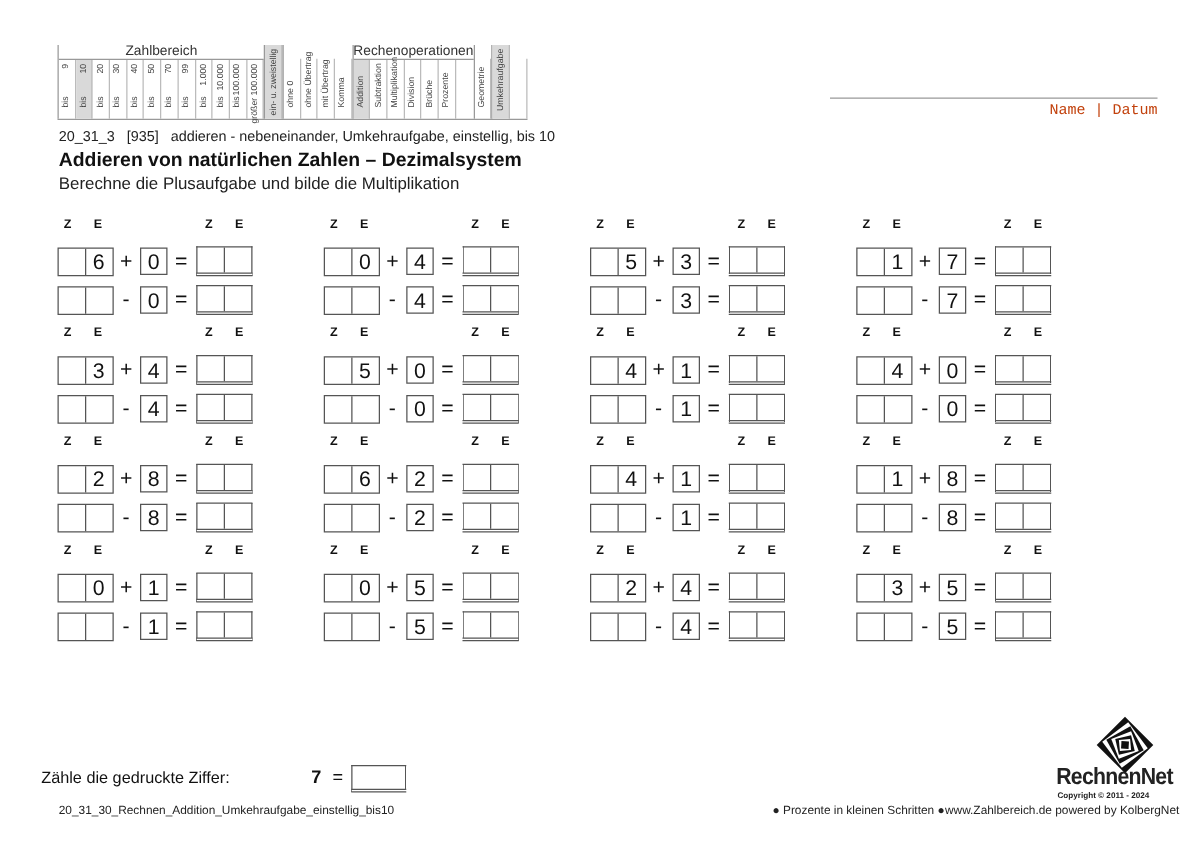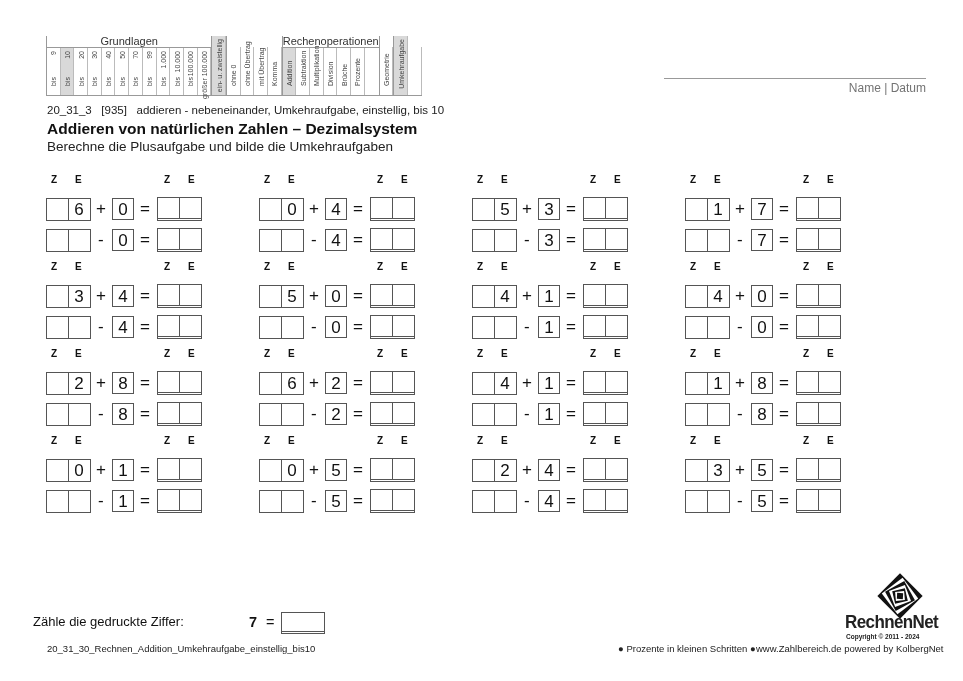--- a/index.html
+++ b/index.html
@@ -14,21 +14,21 @@
                border-bottom:1px solid #999; white-space:nowrap; }
   .grp-cols { display:flex; flex:1; }
   .col { position:relative; width:12.7px; border-right:1px solid #bbb; font-size:7px; color:#444; }
   .col.shaded { background:#d9d9d9; }
   .col .v1 { position:absolute; left:50%; top:3px; transform-origin:left top;
              transform:rotate(-90deg) translate(-100%, -50%); white-space:nowrap; }
   .col .v2 { position:absolute; left:50%; bottom:2px; transform-origin:left top;
              transform:rotate(-90deg) translate(0, -50%); white-space:nowrap; }
 
   .namebox { position:absolute; left:664px; top:78px; width:262px; border-top:1px solid #999; }
-  .namebox span { position:absolute; right:0; top:2px; font-size:12px; color:#737373; }
+  .namebox span { position:absolute; right:0; top:2px; font-size:12px; color:#c2410c;font-family:Liberation Mono, monospace; }
 
   
   .code { position:absolute; left:47px; top:104px; font-size:11.5px; color:#222; white-space:pre; }
   .title { position:absolute; left:47px; top:120px; font-size:15.5px; font-weight:bold; color:#111; }
   .sub { position:absolute; left:47px; top:139px; font-size:13.5px; color:#222; }
 
   
   .ex { position:absolute; width:170px; height:90px; }
   .ze { position:absolute; top:0; font-size:10px; font-weight:bold; }
   .box { position:absolute; width:22px; height:22px; border:1px solid #555; box-sizing:border-box;
@@ -54,21 +54,21 @@
   .logo { position:absolute; left:876px; top:572px; width:48px; height:48px; }
   .brand { position:absolute; left:845px; top:612px; font-size:17px; font-weight:bold; letter-spacing:-0.6px;
            color:#222; transform:scaleY(1.1); }
   .copy { position:absolute; left:846px; top:633px; font-size:6.5px; font-weight:bold; color:#222; }
 </style>
 </head>
 <body>
 
 <div class="cls" id="cls">
     <div class="grp">
-      <div class="grp-title">Grundlagen</div>
+      <div class="grp-title">Zahlbereich</div>
       <div class="grp-cols">
         <div class="col" style="border-top: none;">
           <span class="v1">9</span>
           <span class="v2">bis</span>
         </div>
         <div class="col shaded" style="border-top: none;">
           <span class="v1">10</span>
           <span class="v2">bis</span>
         </div>
         <div class="col" style="border-top: none;">
@@ -178,21 +178,21 @@
       </div>
     </div>
   </div>
 
 <div class="namebox">
   <span>Name | Datum</span>
 </div>
 
 <div class="code">20_31_3   [935]   addieren - nebeneinander, Umkehraufgabe, einstellig, bis 10</div>
 <div class="title">Addieren von natürlichen Zahlen – Dezimalsystem</div>
-<div class="sub">Berechne die Plusaufgabe und bilde die Umkehraufgaben</div>
+<div class="sub">Berechne die Plusaufgabe und bilde die Multiplikation</div>
 
 <div id="exercises">
     <div class="ex" style="left: 46px; top: 174px;">
       <span class="ze" style="left:5px">Z</span>
       <span class="ze" style="left:29px">E</span>
       <span class="ze" style="left:118px">Z</span>
       <span class="ze" style="left:142px">E</span>
       <div class="pair" style="left:0;top:24px">
         <span class="d">6</span>
       </div>

